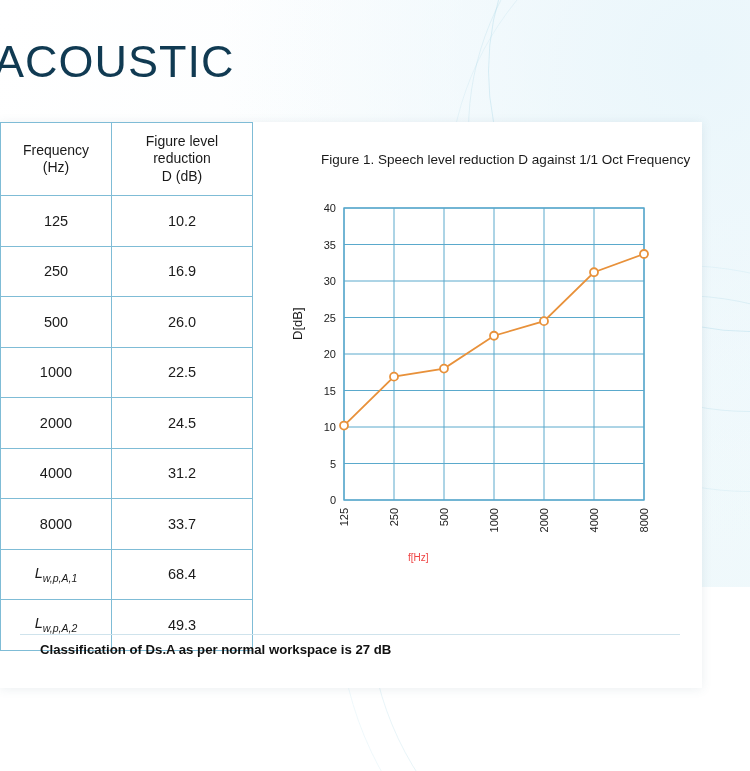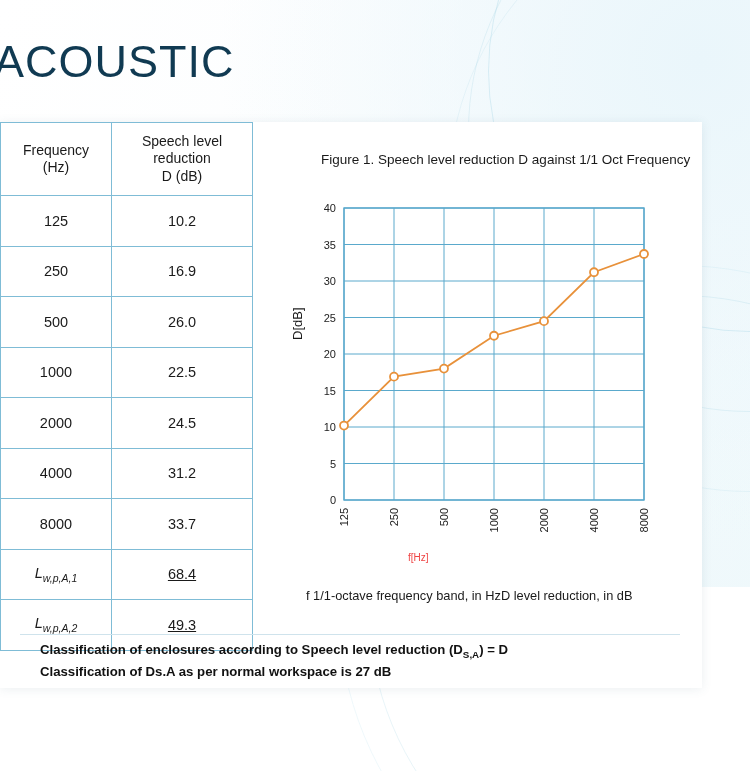--- a/index.html
+++ b/index.html
@@ -81,21 +81,21 @@
     line-height: 1.22;
     font-size: 14px;
   }
   table.data td:first-child, table.data th:first-child { width: 110px; }
   table.data td:last-child, table.data th:last-child { width: 140px; }
   .lw {
     font-style: italic;
     font-size: 13.5px;
   }
   .lw sub { font-size: 10.5px; margin-top: 16px; }
-  .bold-val { font-weight: bold; font-size: 15px; text-decoration: underline; }
+  .bold-val { font-weight: bold; font-size: 15px; }
 
   
   .chart-wrap {
     position: absolute;
     left: 258px;
     top: 0px;
     width: 444px;
     height: 500px;
   }
   .fig-caption {
@@ -175,21 +175,21 @@
   <div class="card">
 
     <table class="data">
       <thead>
         <tr>
           <th>
             <div>Frequency</div>
             <div>(Hz)</div>
           </th>
           <th>
-            <div>Speech level</div>
+            <div>Figure level</div>
             <div>reduction</div>
             <div>D (dB)</div>
           </th>
         </tr>
       </thead>
       <tbody>
         <tr>
           <td>125</td>
           <td>10.2</td>
         </tr>
@@ -274,25 +274,23 @@
             <circle cx="196" cy="135.75" r="4" fill="#ffffff" stroke="#e8913a" stroke-width="1.8"></circle>
             <circle cx="246" cy="121.14999999999998" r="4" fill="#ffffff" stroke="#e8913a" stroke-width="1.8"></circle>
             <circle cx="296" cy="72.23999999999998" r="4" fill="#ffffff" stroke="#e8913a" stroke-width="1.8"></circle>
             <circle cx="346" cy="53.98999999999998" r="4" fill="#ffffff" stroke="#e8913a" stroke-width="1.8"></circle>
           </svg>
       </div>
 
       <div class="axis-xlabel">f[Hz]</div>
 
       <div class="footnote">
-        <div>f 1/1-octave frequency band, in HzD level reduction, in dB</div>
       </div>
     </div>
 
     <div class="sep"></div>
 
     <div class="classification">
-      <div><span>Classification of enclosures according to Speech level reduction (D</span><sub>S,A</sub><span>) = D</span></div>
       <div>Classification of Ds.A as per normal workspace is 27 dB</div>
     </div>
 
   </div>
 </div>
 
 </body></html>

